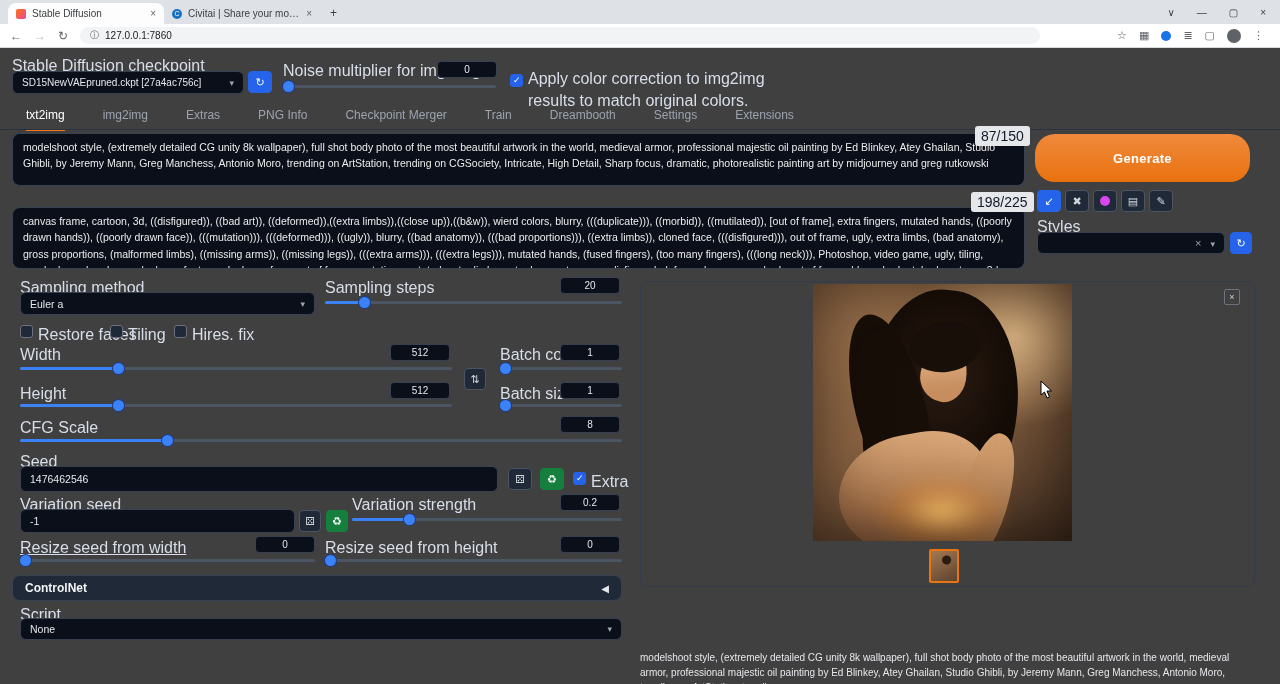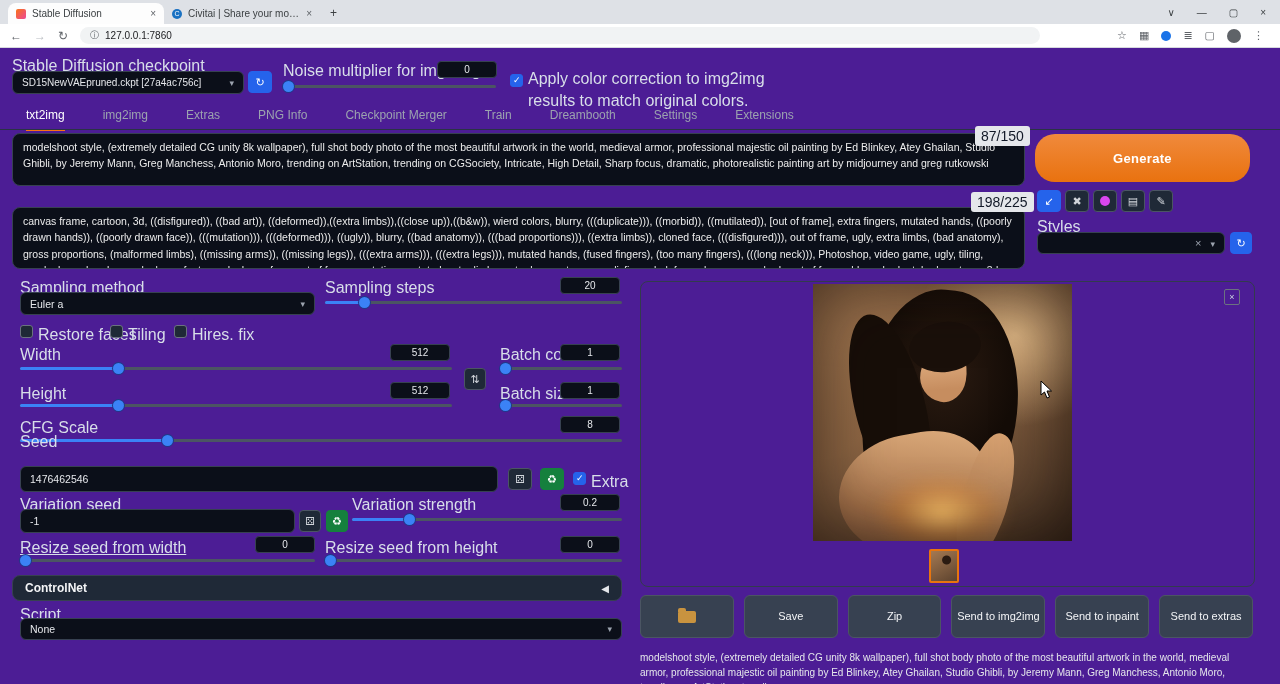--- a/index.html
+++ b/index.html
@@ -1,16 +1,16 @@
 <!DOCTYPE html>
 <html><head>
 <meta charset="utf-8">
 <style>
   html,body{margin:0;padding:0;background:#000;}
-  .stage{position:relative;width:1280px;height:684px;overflow:hidden;background:#4c1d95;
+  .stage{position:relative;width:1280px;height:684px;overflow:hidden;background:#404040;
          font-family:"Liberation Sans",sans-serif;}
 
   
   .tabstrip{position:absolute;left:0;top:0;width:1280px;height:24px;background:#dee1e6;
             display:flex;align-items:flex-end;}
   .btab{display:flex;align-items:center;gap:6px;height:21px;padding:0 8px;width:140px;
         border-radius:8px 8px 0 0;font-size:10px;color:#3c4043;}
   .btab.active{background:#fdfdfd;}
   .btab .t{flex:1;white-space:nowrap;overflow:hidden;text-overflow:ellipsis;}
   .tclose{color:#5f6368;font-size:10px;}
@@ -268,21 +268,21 @@
   </div>
 
   <div class="app-label" style="left:20px;top:419px;">CFG Scale</div>
   <div class="valbox" style="left:560px;top:416px;">8</div>
   <div class="slider" style="left:20px;top:434px;width:602px;">
     <div class="track"></div>
     <div class="fill" style="width:24.5%;"></div>
     <div class="knob" style="left:calc(24.5% - 5px);"></div>
   </div>
 
-  <div class="app-label" style="left:20px;top:433px;">Seed</div>
+  <div class="app-label" style="left:20px;top:453px;">Seed</div>
   <div class="field" style="left:20px;top:466px;width:478px;height:26px;">1476462546</div>
   <div class="smallbtn" style="left:508px;top:468px;">
     <span>⚄</span>
   </div>
   <div class="smallbtn greenbtn" style="left:540px;top:468px;">
     <span>♻</span>
   </div>
   <div class="cb checked" style="left:573px;top:472px;"></div>
   <div class="app-label" style="left:591px;top:473px;">Extra</div>
 
@@ -337,30 +337,20 @@
     <div class="arm"></div>
     <div class="face"></div>
     <div class="fringe"></div>
     <div class="glow"></div>
     <div class="vig"></div>
   </div>
 
   <div class="closebox">×</div>
   <div class="thumb"></div>
 
-  <div class="galrow">
-    <div class="gbtn">
-      <span class="folder-icon"></span>
-    </div>
-    <div class="gbtn">Save</div>
-    <div class="gbtn">Zip</div>
-    <div class="gbtn">Send to img2img</div>
-    <div class="gbtn">Send to inpaint</div>
-    <div class="gbtn">Send to extras</div>
-  </div>
 
   <div class="infotext">modelshoot style, (extremely detailed CG unity 8k wallpaper), full shot body photo of the most beautiful artwork in the world, medieval armor, professional majestic oil painting by Ed Blinkey, Atey Ghailan, Studio Ghibli, by Jeremy Mann, Greg Manchess, Antonio Moro, trending on ArtStation, trending on</div>
 
   <svg class="cursor" width="14" height="20" viewBox="0 0 14 20">
     <path d="M1,1 L1,15 L4.5,12 L7,18 L9.5,17 L7,11 L11.5,11 Z" fill="#ffffff" stroke="#000000" stroke-width="1"></path>
   </svg>
 
 </div>
 
 </body></html>

